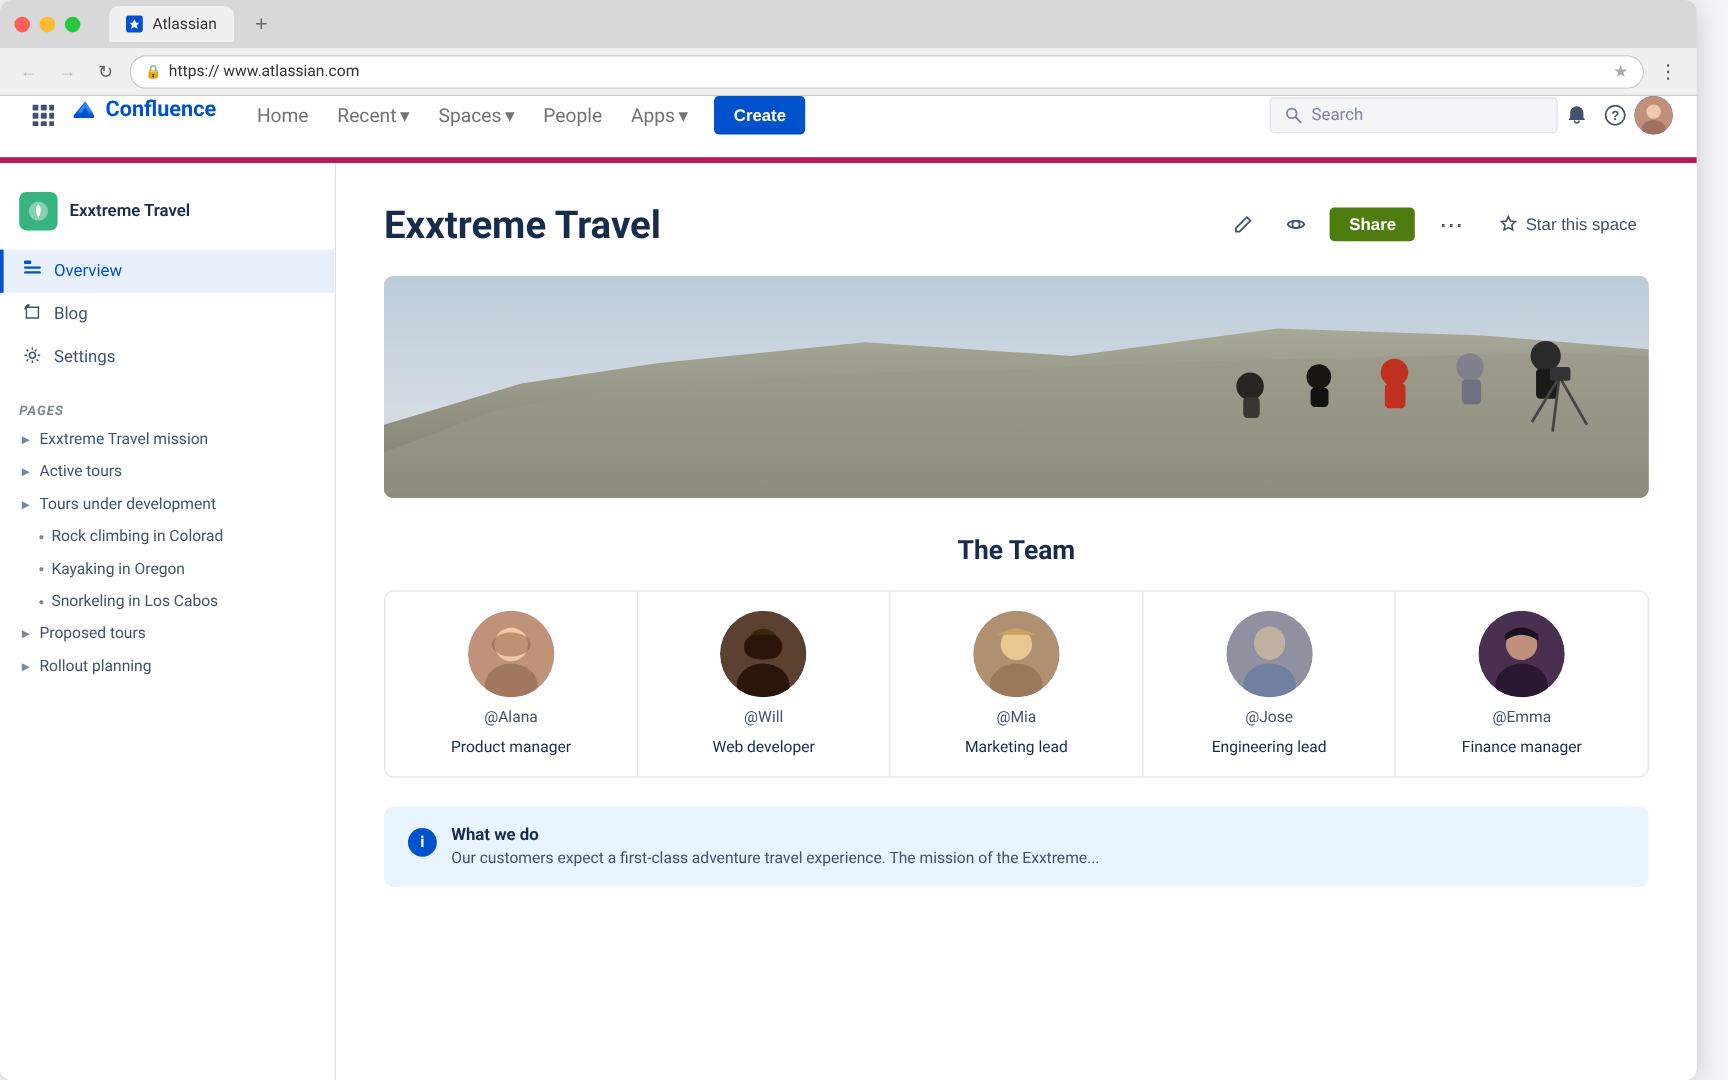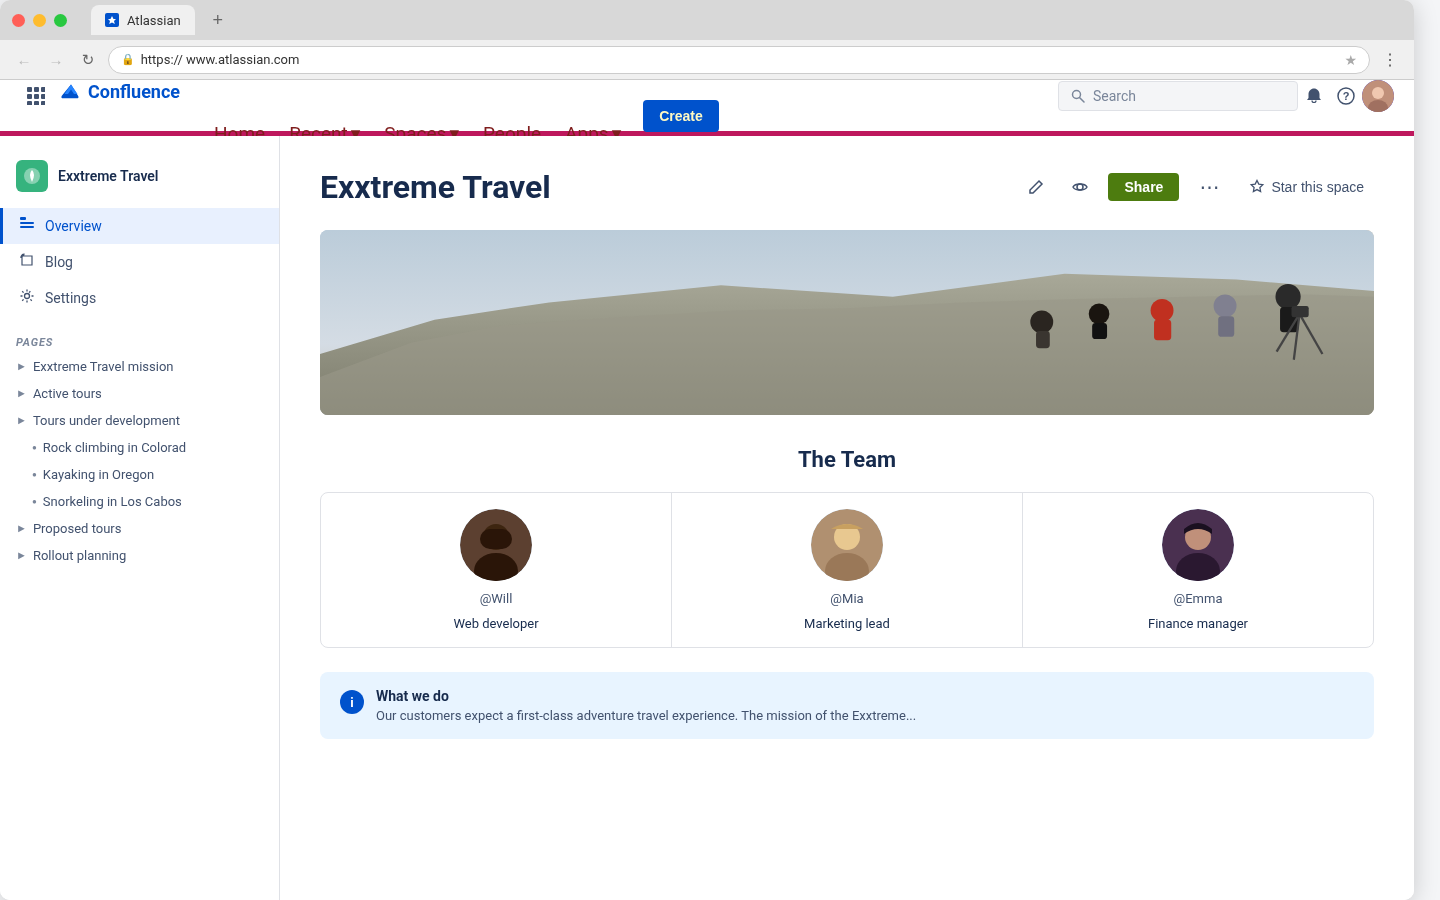--- a/index.html
+++ b/index.html
@@ -21,21 +21,21 @@
     .address-bar { flex: 1; height: 28px; background: #fff; border: 1px solid #ccc; border-radius: 14px; display: flex; align-items: center; padding: 0 12px; gap: 6px; font-size: 13px; color: #333; }
     .lock-icon { color: #5a5a5a; font-size: 11px; }
     .star-icon-addr { margin-left: auto; color: #aaa; font-size: 14px; }
     .menu-btn { width: 24px; height: 24px; border: none; background: transparent; font-size: 16px; color: #555; cursor: pointer; }
 
     
     .confluence-nav { background: #fff; height: 56px; display: flex; align-items: flex-start; padding: 0 20px; border-bottom: 5px solid #be185d; gap: 0; }
     .nav-grid-icon { width: 32px; height: 32px; display: flex; align-items: center; justify-content: center; cursor: pointer; margin-right: 8px; }
     .confluence-logo { display: flex; align-items: center; gap: 6px; color: #0052cc; font-weight: 700; font-size: 18px; margin-right: 24px; }
     .nav-links { display: flex; align-items: center; gap: 4px; flex: 1; }
-    .nav-link { font-size: 19px; color: #7f1d1d; padding: 6px 10px; border-radius: 4px; cursor: pointer; display: flex; align-items: center; gap: 3px; margin-top: 36px; }
+    .nav-link { font-size: 16px; color: #737373; padding: 6px 10px; border-radius: 4px; cursor: pointer; display: flex; align-items: center; gap: 3px; }
     .create-btn { background: #0052cc; color: #fef9c3; border: none; border-radius: 4px; padding: 8px 16px; font-size: 14px; font-weight: 600; cursor: pointer; margin-left: 8px; }
     .nav-right { display: flex; align-items: center; gap: 0; margin-left: auto; }
     .search-bar { display: flex; align-items: center; gap: 8px; background: #f4f5f7; border: 1px solid #dfe1e6; border-radius: 4px; padding: 6px 12px; width: 240px; font-size: 14px; color: #7a869a; cursor: pointer; }
     .nav-icon-btn { width: 32px; height: 32px; border-radius: 50%; border: none; background: transparent; display: flex; align-items: center; justify-content: center; cursor: pointer; color: #42526e; font-size: 16px; }
     .avatar-nav { width: 32px; height: 32px; border-radius: 50%; background: #6554c0; display: flex; align-items: center; justify-content: center; overflow: hidden; cursor: pointer; }
 
     
     .main-layout { display: flex; height: calc(900px - 40px - 40px - 56px); background: #fff; }
 
     
@@ -331,20 +331,32 @@
           <line x1="855" y1="85" x2="850" y2="125" stroke="#444" stroke-width="2"></line>
           <line x1="855" y1="85" x2="835" y2="118" stroke="#444" stroke-width="2"></line>
           <rect x="848" y="78" width="15" height="10" rx="2" fill="#333"></rect>
         </svg>
       </div>
 
       <div class="team-section">
         <h2 class="team-title">The Team</h2>
         <div class="team-grid">
 
+          <div class="team-card">
+            <div class="team-avatar">
+              <svg width="72" height="72" viewBox="0 0 72 72">
+                  <circle cx="36" cy="36" r="36" fill="#c0927a"></circle>
+                  <ellipse cx="36" cy="28" rx="14" ry="14" fill="#f0c8a8"></ellipse>
+                  <ellipse cx="36" cy="62" rx="22" ry="18" fill="#a07860"></ellipse>
+                  <ellipse cx="36" cy="28" rx="16" ry="10" fill="#8B5A3C" opacity="0.5"></ellipse>
+                </svg>
+            </div>
+            <span class="team-handle">@Alana</span>
+            <span class="team-role">Product manager</span>
+          </div>
 
           <div class="team-card">
             <div class="team-avatar">
               <svg width="72" height="72" viewBox="0 0 72 72">
                   <circle cx="36" cy="36" r="36" fill="#5c4030"></circle>
                   <ellipse cx="36" cy="28" rx="13" ry="13" fill="#3d2510"></ellipse>
                   <ellipse cx="36" cy="62" rx="22" ry="18" fill="#2a1508"></ellipse>
                   <rect x="20" y="20" width="32" height="20" rx="10" fill="#2a1508"></rect>
                 </svg>
             </div>
@@ -358,20 +370,31 @@
                   <circle cx="36" cy="36" r="36" fill="#b09070"></circle>
                   <ellipse cx="36" cy="28" rx="13" ry="13" fill="#e8c890"></ellipse>
                   <ellipse cx="36" cy="62" rx="22" ry="18" fill="#9a7858"></ellipse>
                   <path d="M20 20 Q36 10 52 20" fill="#c8a060" stroke="none"></path>
                 </svg>
             </div>
             <span class="team-handle">@Mia</span>
             <span class="team-role">Marketing lead</span>
           </div>
 
+          <div class="team-card">
+            <div class="team-avatar">
+              <svg width="72" height="72" viewBox="0 0 72 72">
+                  <circle cx="36" cy="36" r="36" fill="#9090a0"></circle>
+                  <ellipse cx="36" cy="27" rx="13" ry="14" fill="#c0b0a0"></ellipse>
+                  <ellipse cx="36" cy="62" rx="22" ry="18" fill="#7080a0"></ellipse>
+                </svg>
+            </div>
+            <span class="team-handle">@Jose</span>
+            <span class="team-role">Engineering lead</span>
+          </div>
 
           <div class="team-card">
             <div class="team-avatar">
               <svg width="72" height="72" viewBox="0 0 72 72">
                   <circle cx="36" cy="36" r="36" fill="#4a3050"></circle>
                   <ellipse cx="36" cy="28" rx="13" ry="13" fill="#c0907a"></ellipse>
                   <ellipse cx="36" cy="62" rx="22" ry="18" fill="#2a1830"></ellipse>
                   <path d="M22 25 Q36 15 50 25 L50 20 Q36 8 22 20z" fill="#1a1020"></path>
                 </svg>
             </div>

